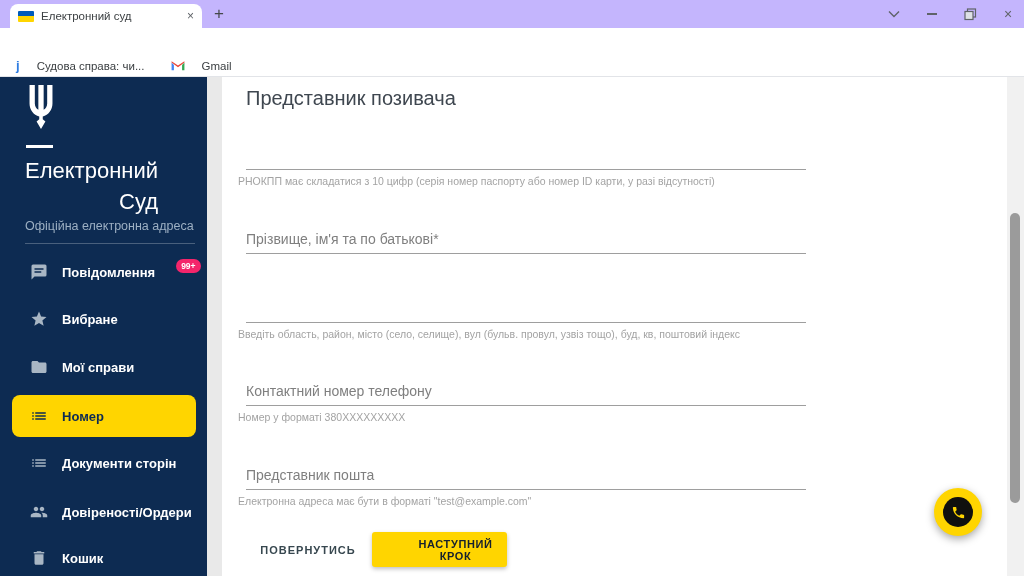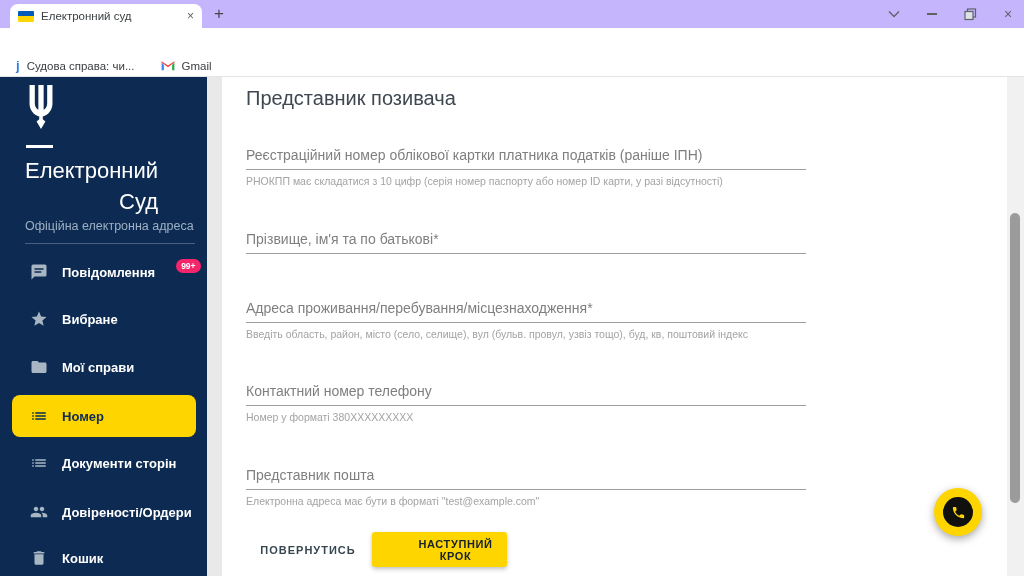--- a/index.html
+++ b/index.html
@@ -25,21 +25,21 @@
              border-radius:11px; display:flex; align-items:center; padding:0 12px; }
   .url { font-size:11.5px; white-space:nowrap; overflow:hidden; }
   .url-domain { color:#202124; }
   .url-path { color:#5f6368; }
   .tb-icon { position:absolute; top:33px; }
   .avatar { position:absolute; left:969px; top:30px; width:21px; height:21px; border-radius:50%;
             background:#0b93a5; color:#fff; font-size:11px; font-weight:bold; text-align:center; line-height:21px; }
 
   .bookmarksbar { position:absolute; left:0; top:55px; width:1024px; height:22px; background:#fff;
                   border-bottom:1px solid #e2e4e8; display:flex; align-items:center; padding-left:16px; }
-  .bm-label { font-size:11.5px; color:#3c4043; margin-left:7px; }
+  .bm-label { font-size:11.5px; color:#3c4043; margin-left:17px; }
   .j-ico { color:#2f7de1; font-weight:bold; font-size:13px; }
   .gap { width:26px; }
 
   
   .page { position:absolute; left:0; top:77px; width:1024px; height:499px; background:#fff; overflow:hidden; }
 
   .sidebar { position:absolute; left:0; top:0; width:207px; height:499px; background:#0d2b52;text-align:right; }
   .trident { position:absolute; left:26px; top:6px; }
   .logo-dash { position:absolute; left:26px; top:68px; width:27px; height:3px; background:#fff; }
   .app-title { position:absolute; left:25px; top:78px; color:#fff; font-size:22px; line-height:31px; font-weight:400; }
@@ -54,21 +54,21 @@
   .ni1{top:174px}.ni2{top:221px}.ni3{top:269px}.ni4{top:318px}.ni5{top:365px}.ni6{top:414px}.ni7{top:460px}
   .badge { background:#f4256b; color:#fff; font-size:8.5px; font-weight:bold; border-radius:8px;
            padding:2px 5px; margin-left:21px; transform:translateY(-6px); }
 
   .gutter { position:absolute; left:207px; top:0; width:15px; height:499px; background:#e9e9e9; }
   .card { position:absolute; left:222px; top:0; width:785px; height:499px; background:#fff; }
 
   .page-title { position:absolute; left:24px; top:10px; font-size:20px; color:#3f4750; font-weight:400; }
   .lbl { position:absolute; left:24px; width:560px; font-size:14px; color:#7f7f7f; white-space:nowrap; }
   .uline { position:absolute; left:24px; width:560px; height:1px; background:#9e9e9e; }
-  .hint { position:absolute; left:24px; width:600px; font-size:10.5px; color:#a3a3a3; white-space:nowrap; }
+  .hint { position:absolute; left:16px; width:600px; font-size:10.5px; color:#a3a3a3; white-space:nowrap; }
   .f1l{top:70px}.f1u{top:92px}.f1h{top:98px}
   .f2l{top:154px}.f2u{top:176px}
   .f3l{top:223px}.f3u{top:245px}.f3h{top:251px}
   .f4l{top:306px}.f4u{top:328px}.f4h{top:334px}
   .f5l{top:390px}.f5u{top:412px}.f5h{top:418px}
 
   .btn-back { position:absolute; left:30px; top:455px; width:112px; height:36px; background:none; border:none;
               font-family:inherit; font-size:11px; font-weight:bold; letter-spacing:1px; color:#37474f; cursor:pointer; }
   .btn-next { position:absolute; left:150px; top:455px; width:135px; height:35px; background:#ffd500; border:none;
               border-radius:3px; font-family:inherit; font-size:11px; font-weight:bold; letter-spacing:0.6px;
@@ -263,28 +263,26 @@
         </svg>
       <span>Кошик</span>
     </div>
   </div>
 
   <div class="gutter"></div>
 
   <div class="card">
     <div class="page-title">Представник позивача</div>
 
-    <div class="lbl f1l">Реєстраційний номер облікової картки платника податків (раніше ІПН)</div>
     <div class="uline f1u"></div>
     <div class="hint f1h">РНОКПП має складатися з 10 цифр (серія номер паспорту або номер ID карти, у разі відсутності)</div>
 
     <div class="lbl f2l">Прізвище, ім'я та по батькові*</div>
     <div class="uline f2u"></div>
 
-    <div class="lbl f3l">Адреса проживання/перебування/місцезнаходження*</div>
     <div class="uline f3u"></div>
     <div class="hint f3h">Введіть область, район, місто (село, селище), вул (бульв. провул, узвіз тощо), буд, кв, поштовий індекс</div>
 
     <div class="lbl f4l">Контактний номер телефону</div>
     <div class="uline f4u"></div>
     <div class="hint f4h">Номер у форматі 380XXXXXXXXX</div>
 
     <div class="lbl f5l">Представник пошта</div>
     <div class="uline f5u"></div>
     <div class="hint f5h">Електронна адреса має бути в форматі "test@example.com"</div>

